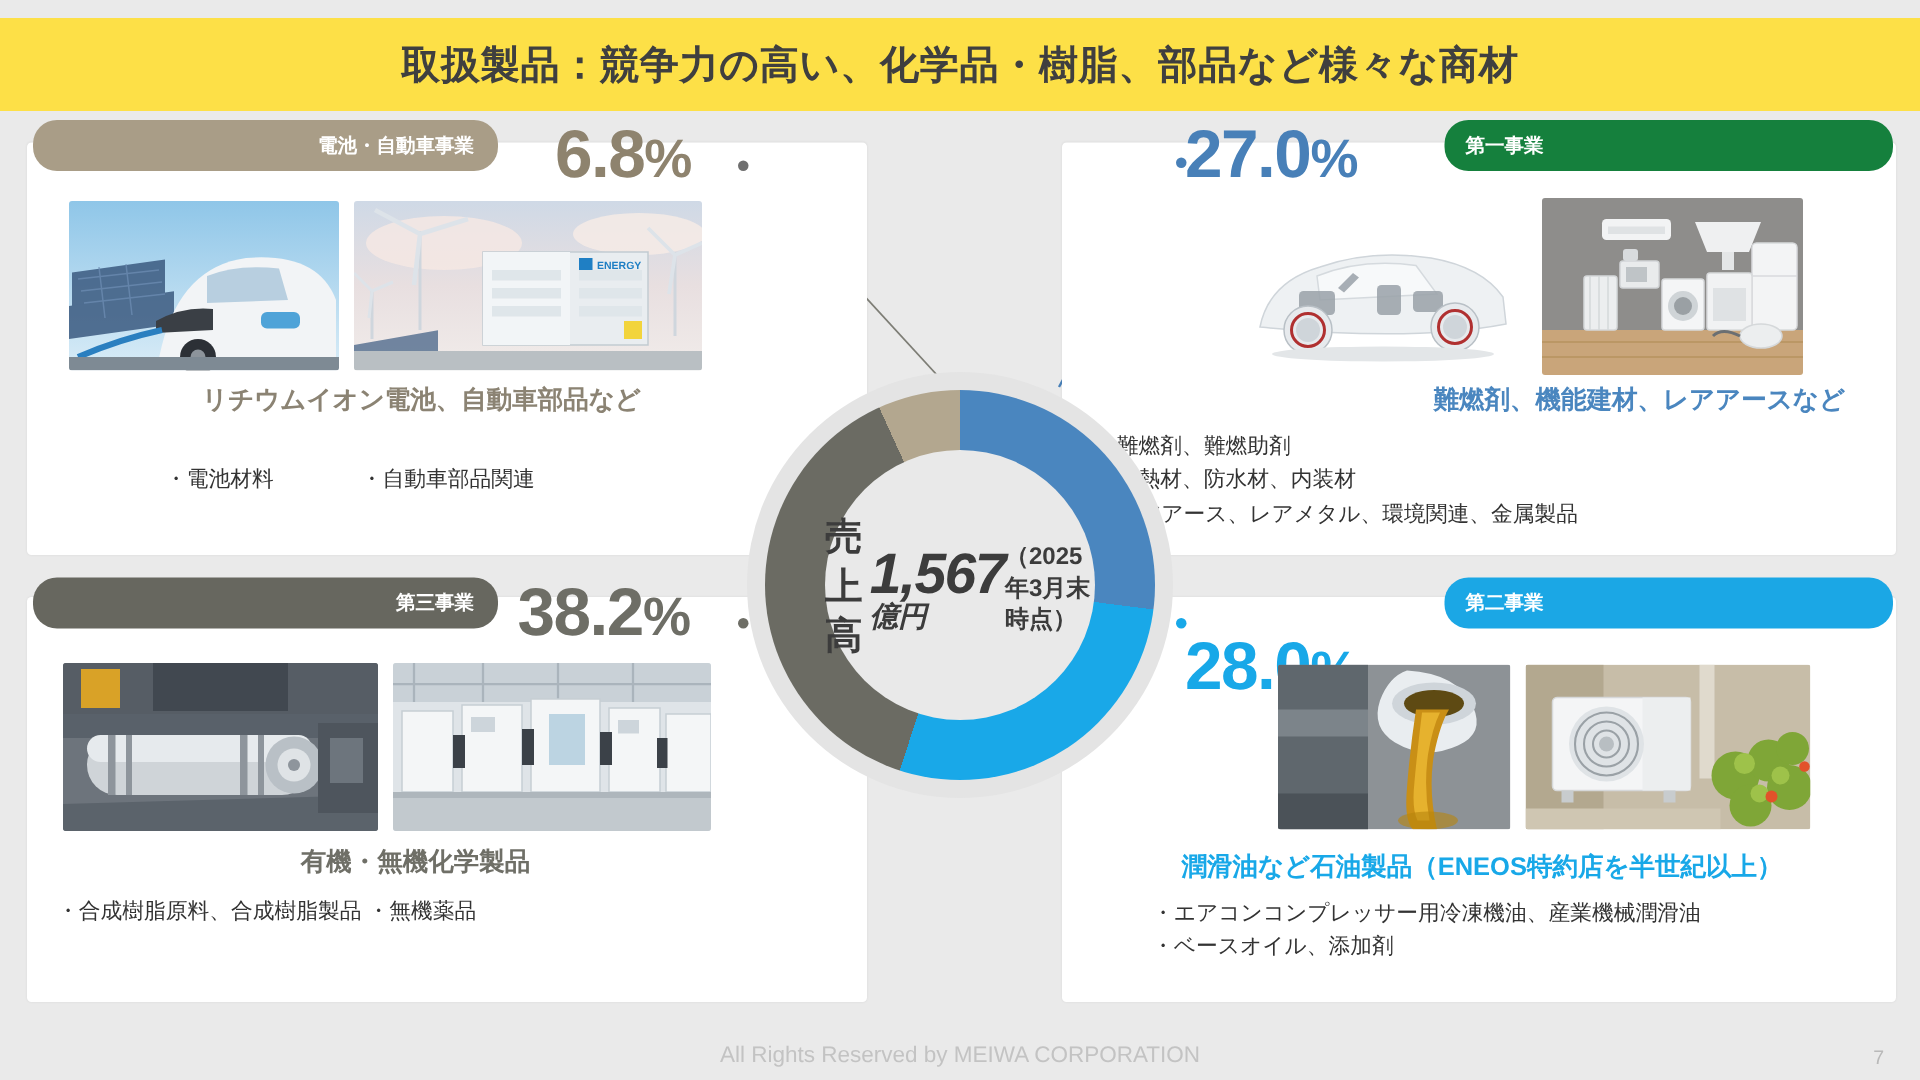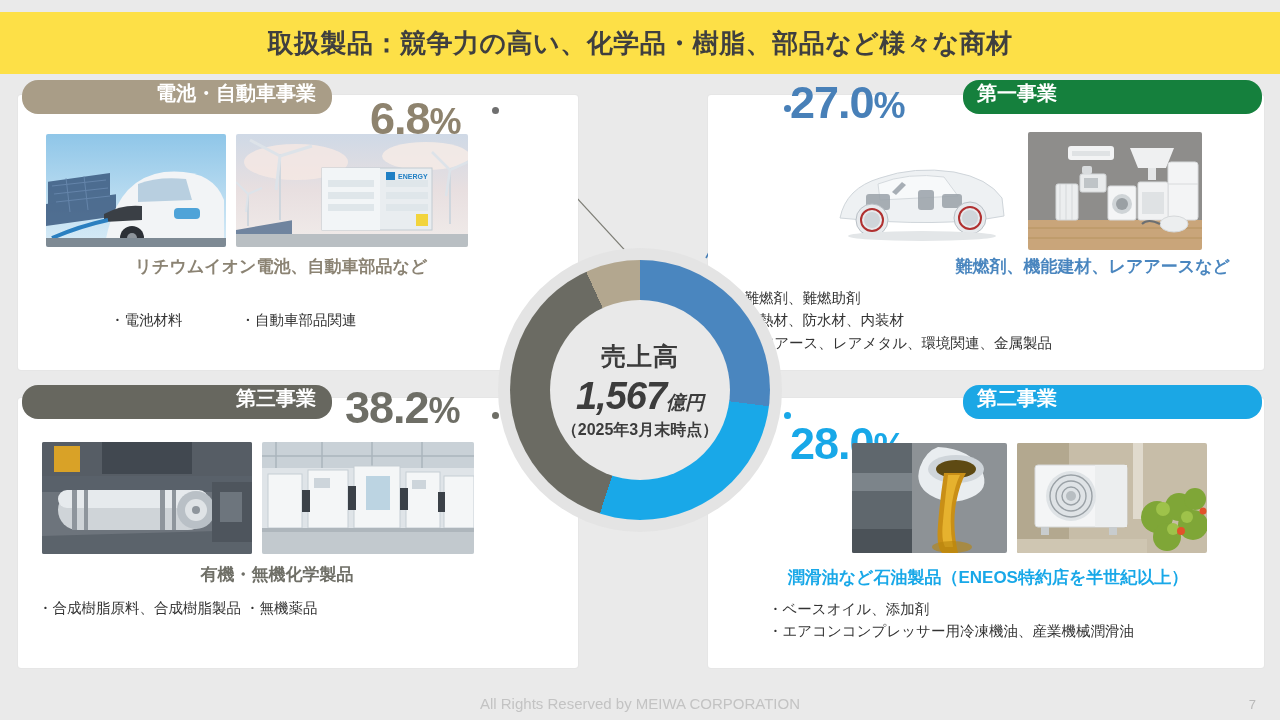--- a/index.html
+++ b/index.html
@@ -25,36 +25,36 @@
     box-shadow:0 0 2px rgba(0,0,0,.07);
   }
   #panel-tl{ left:18px;  top:95px;  width:560px; height:275px; }
   #panel-tr{ left:708px; top:95px;  width:556px; height:275px; }
   #panel-bl{ left:18px;  top:398px; width:560px; height:270px; }
   #panel-br{ left:708px; top:398px; width:556px; height:270px; }
 
   
   .ribbon{
     position:absolute; height:34px; border-radius:16px;
-    display:flex; 
-    color:#fff; font-size:20px; font-weight:bold;
+    display:flex; align-items:center;
+    color:#fff; font-size:13px; font-weight:bold;
   }
   .ribbon.right-align{ justify-content:flex-end; padding-right:16px; }
   .ribbon.left-align{ justify-content:flex-start; padding-left:14px; }
   #ribbon-tl{ left:22px;  top:80px;  width:310px; background:#a99d87; }
   #ribbon-tr{ left:963px; top:80px;  width:299px; background:#15803d; }
   #ribbon-bl{ left:22px;  top:385px; width:310px; background:#67675f; }
   #ribbon-br{ left:963px; top:385px; width:299px; background:#1ba7e5; }
 
   
   .pct{
     position:absolute; font-size:45px; font-weight:bold; letter-spacing:-1px;
     line-height:1;
   }
-  #pct-tl{ left:370px; top:96px;  color:#8e8madd; color:#8e836e;text-decoration:underline; }
+  #pct-tl{ left:370px; top:80px;  color:#8e8madd; color:#8e836e; }
   #pct-tr{ left:790px; top:80px;  color:#4880b8; }
   #pct-bl{ left:345px; top:385px; color:#6e6e66; }
   #pct-br{ left:790px; top:385px; color:#18a8e8;margin-top:36px; }
   .pct .sym{ font-size:36px; }
 
   
   .dot{ position:absolute; width:7px; height:7px; border-radius:50%; }
   #dot-tl{ left:492px; top:107px; background:#6f6f6f; }
   #dot-tr{ left:784px; top:105px; background:#4880b8; }
   #dot-bl{ left:492px; top:412px; background:#6e6e66; }
@@ -71,21 +71,21 @@
 
   
   #donut-wrap{ position:absolute; left:488px; top:238px; width:304px; height:304px; }
   #donut{
     position:absolute; left:22px; top:22px; width:260px; height:260px;
     border-radius:50%;
   }
   #donut-hole{
     position:absolute; left:62px; top:62px; width:180px; height:180px;
     border-radius:50%; background:#e9e9e9;
-    display:flex; flex-direction:column; align-items:center; justify-content:center;
+    display:flex; align-items:center; justify-content:center;
   }
   #donut-shadow{
     position:absolute; left:10px; top:10px; width:284px; height:284px;
     border-radius:50%; background:#e4e4e4;
   }
   .dn-label{ font-size:25px; font-weight:bold; color:#3c3c3c; letter-spacing:1px;}
   .dn-value{ font-weight:bold; color:#3c3c3c; line-height:1; margin-top:4px;font-style:italic;}
   .dn-value .num{ font-size:38px; letter-spacing:-1px; }
   .dn-value .unit{ font-size:19px; }
   .dn-date{ font-size:16px; font-weight:bold; color:#3c3c3c; margin-top:5px; }
@@ -398,22 +398,22 @@
           <circle cx="156" cy="86" r="6"></circle>
       </g>
       <circle cx="164" cy="88" r="4" fill="#e2522a"></circle>
       <circle cx="186" cy="68" r="3.5" fill="#e2522a"></circle>
       <rect x="0" y="96" width="130" height="14" fill="#cfc6b2"></rect>
     </svg>
   </div>
 </div>
 <div class="cap" style="left:718px; top:566px; width:540px; color:#18a8e8;">潤滑油など石油製品（ENEOS特約店を半世紀以上）</div>
 <div class="bul" style="left:768px; top:598px;">
+  <div class="row">・エアコンコンプレッサー用冷凍機油、産業機械潤滑油</div>
   <div class="row">・ベースオイル、添加剤</div>
-  <div class="row">・エアコンコンプレッサー用冷凍機油、産業機械潤滑油</div>
 </div>
 
 <div id="donut-wrap">
   <div id="donut-shadow"></div>
   <div id="donut" style="background: conic-gradient(rgb(74, 134, 191) 0deg, rgb(74, 134, 191) 97.2deg, rgb(25, 168, 232) 97.2deg, rgb(25, 168, 232) 198deg, rgb(107, 107, 99) 198deg, rgb(107, 107, 99) 335.52deg, rgb(179, 167, 143) 335.52deg, rgb(179, 167, 143) 360deg);"></div>
   <div id="donut-hole">
     <div class="dn-label">売上高</div>
     <div class="dn-value">
       <span class="num">1,567</span><span class="unit">億円</span>
     </div>

